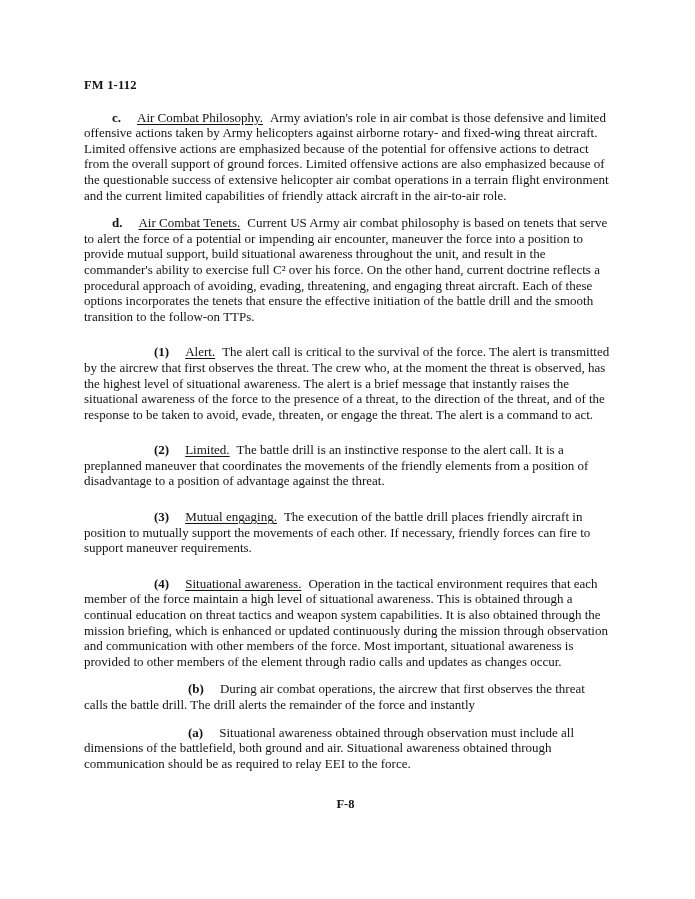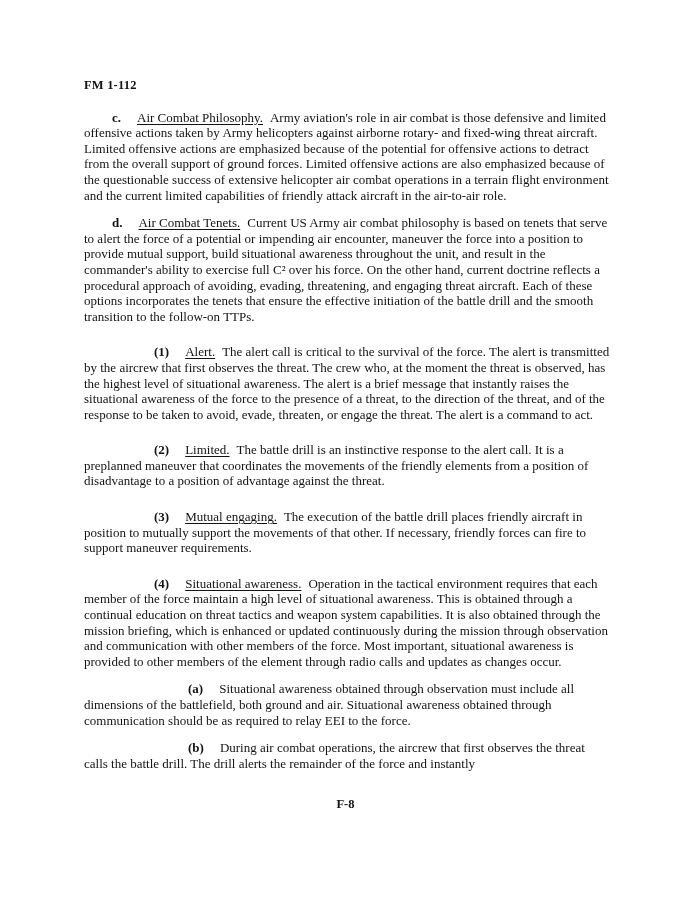--- a/index.html
+++ b/index.html
@@ -70,30 +70,30 @@
 
   <p class="para indent-2">
     <span class="plabel">(1)</span><span class="pheading">Alert.</span><span>The alert call is critical to the survival of the force.  The alert is transmitted by the aircrew that first observes the threat.  The crew who, at the moment the threat is observed, has the highest level of situational awareness.  The alert is a brief message that instantly raises the situational awareness of the force to the presence of a threat, to the direction of the threat, and of the response to be taken to avoid, evade, threaten, or engage the threat.  The alert is a command to act.</span>
   </p>
 
   <p class="para indent-2">
     <span class="plabel">(2)</span><span class="pheading">Limited.</span><span>The battle drill is an instinctive response to the alert call. It is a preplanned maneuver that coordinates the movements of the friendly elements from a position of disadvantage to a position of advantage against the threat.</span>
   </p>
 
   <p class="para indent-2">
-    <span class="plabel">(3)</span><span class="pheading">Mutual engaging.</span><span>The execution of the battle drill places friendly aircraft in position to mutually support the movements of that other.  If necessary, friendly forces can fire to support maneuver requirements.</span>
+    <span class="plabel">(3)</span><span class="pheading">Mutual engaging.</span><span>The execution of the battle drill places friendly aircraft in position to mutually support the movements of each other.  If necessary, friendly forces can fire to support maneuver requirements.</span>
   </p>
 
   <p class="para indent-2">
     <span class="plabel">(4)</span><span class="pheading">Situational awareness.</span><span>Operation in the tactical environment requires that each member of the force maintain a high level of situational awareness. This is obtained through a continual education on threat tactics and weapon system capabilities.  It is also obtained through the mission briefing, which is  enhanced or updated continuously during the mission through observation and communication with other members of the force.  Most important, situational awareness is provided to other members of the element through radio calls and updates as changes occur.</span>
   </p>
 
   <p class="para indent-3">
-    <span class="plabel">(a)</span><span>Situational awareness obtained through observation must include all dimensions of the battlefield, both ground and air.  Situational awareness obtained through communication should be as required to relay EEI to the force.</span>
+    <span class="plabel">(b)</span><span>During air combat operations, the aircrew that first observes the threat calls the battle drill.  The drill alerts the remainder of the force and instantly</span>
   </p>
 
   <p class="para indent-3">
-    <span class="plabel">(b)</span><span>During air combat operations, the aircrew that first observes the threat calls the battle drill.  The drill alerts the remainder of the force and instantly</span>
+    <span class="plabel">(a)</span><span>Situational awareness obtained through observation must include all dimensions of the battlefield, both ground and air.  Situational awareness obtained through communication should be as required to relay EEI to the force.</span>
   </p>
 
   <div class="doc-footer">F-8</div>
 
 </div>
 
 </body></html>

